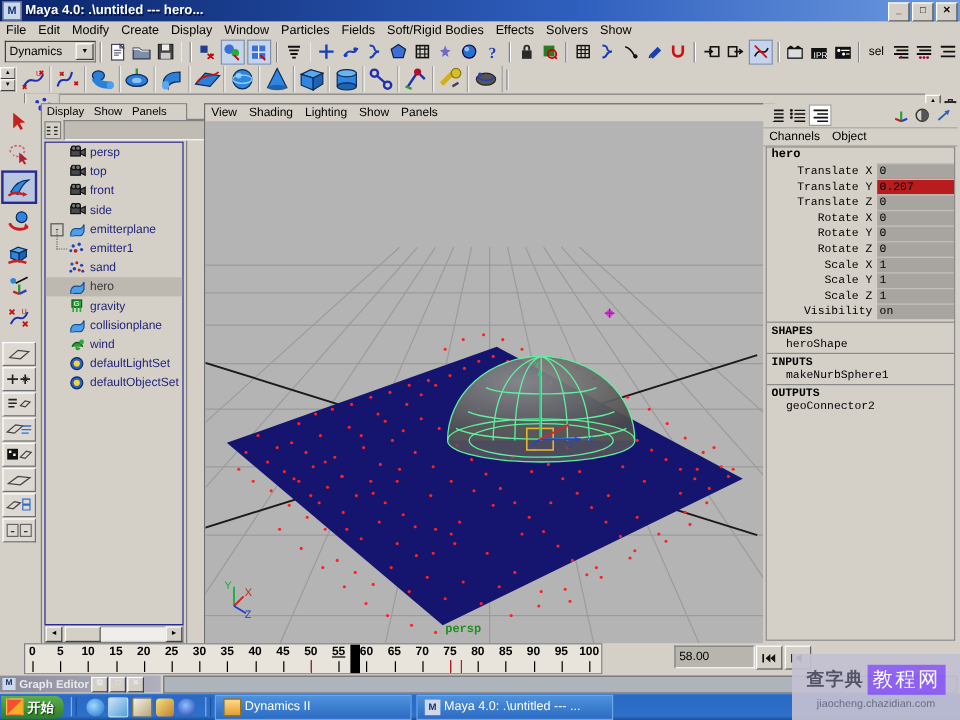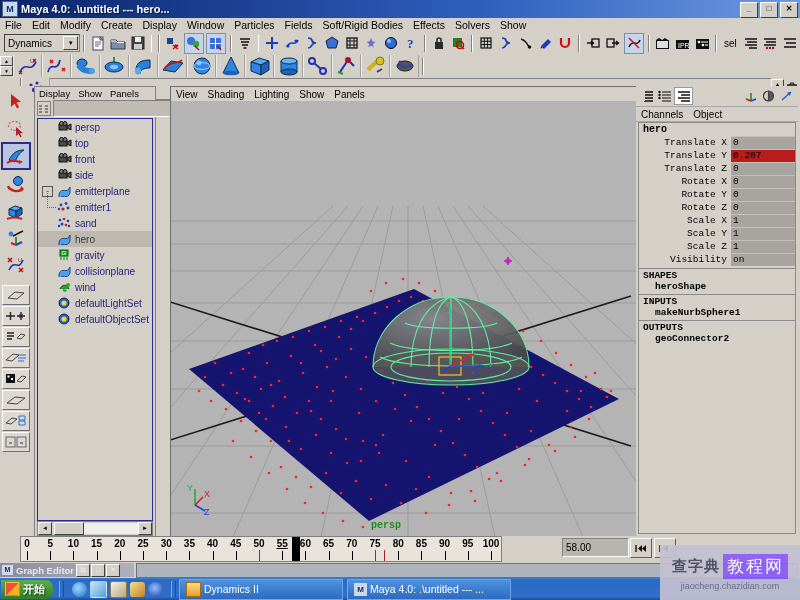--- a/index.html
+++ b/index.html
@@ -113,21 +113,21 @@
     border:1px solid #8a8a8a;overflow:hidden;}
   .cb-objname{font-family:"Liberation Mono",monospace;font-size:10px;font-weight:bold;
     padding:1px 0 1px 4px;color:#000;}
   .cb-attr{height:13px;display:flex;align-items:center;font-family:"Liberation Mono",monospace;font-size:9.5px;}
   .cb-attr .an{flex:1;text-align:right;padding-right:4px;color:#000;}
   .cb-attr .av{width:62px;height:12px;background:#a8a4a0;color:#000;padding-left:2px;line-height:12px;
     border-top:1px solid #c3bfbb;}
   .cb-attr .av.hl{background:#b91c1c;}
   .cb-section{font-family:"Liberation Mono",monospace;font-size:9.5px;font-weight:bold;
     padding:1px 0 0 4px;border-top:1px solid #8a8a8a;margin-top:2px;}
-  .cb-item{font-family:"Liberation Mono",monospace;font-size:9.5px;padding-left:16px;font-weight:bold;}
+  .cb-item{font-family:"Liberation Mono",monospace;font-size:9.5px;padding-left:16px;font-weight:normal;}
 
   
   .timebar{position:absolute;left:0;top:536px;width:800px;height:26px;background:#d4d0c8;}
   .tslider{position:absolute;left:20px;top:0px;width:480px;height:24px;background:#e8e4dc;
     border:1px solid #808080;overflow:hidden;}
   .tick{position:absolute;top:14px;width:1px;height:9px;background:#000;}
   .ticklabel{position:absolute;top:1px;font-size:10px;font-family:"Liberation Sans",sans-serif;
     font-weight:bold;color:#000;transform:translateX(-50%);}
   .tcursor{position:absolute;top:0;width:8px;height:24px;background:#000;}
   .redmark{position:absolute;top:13px;width:1px;height:11px;background:#b02020;}

